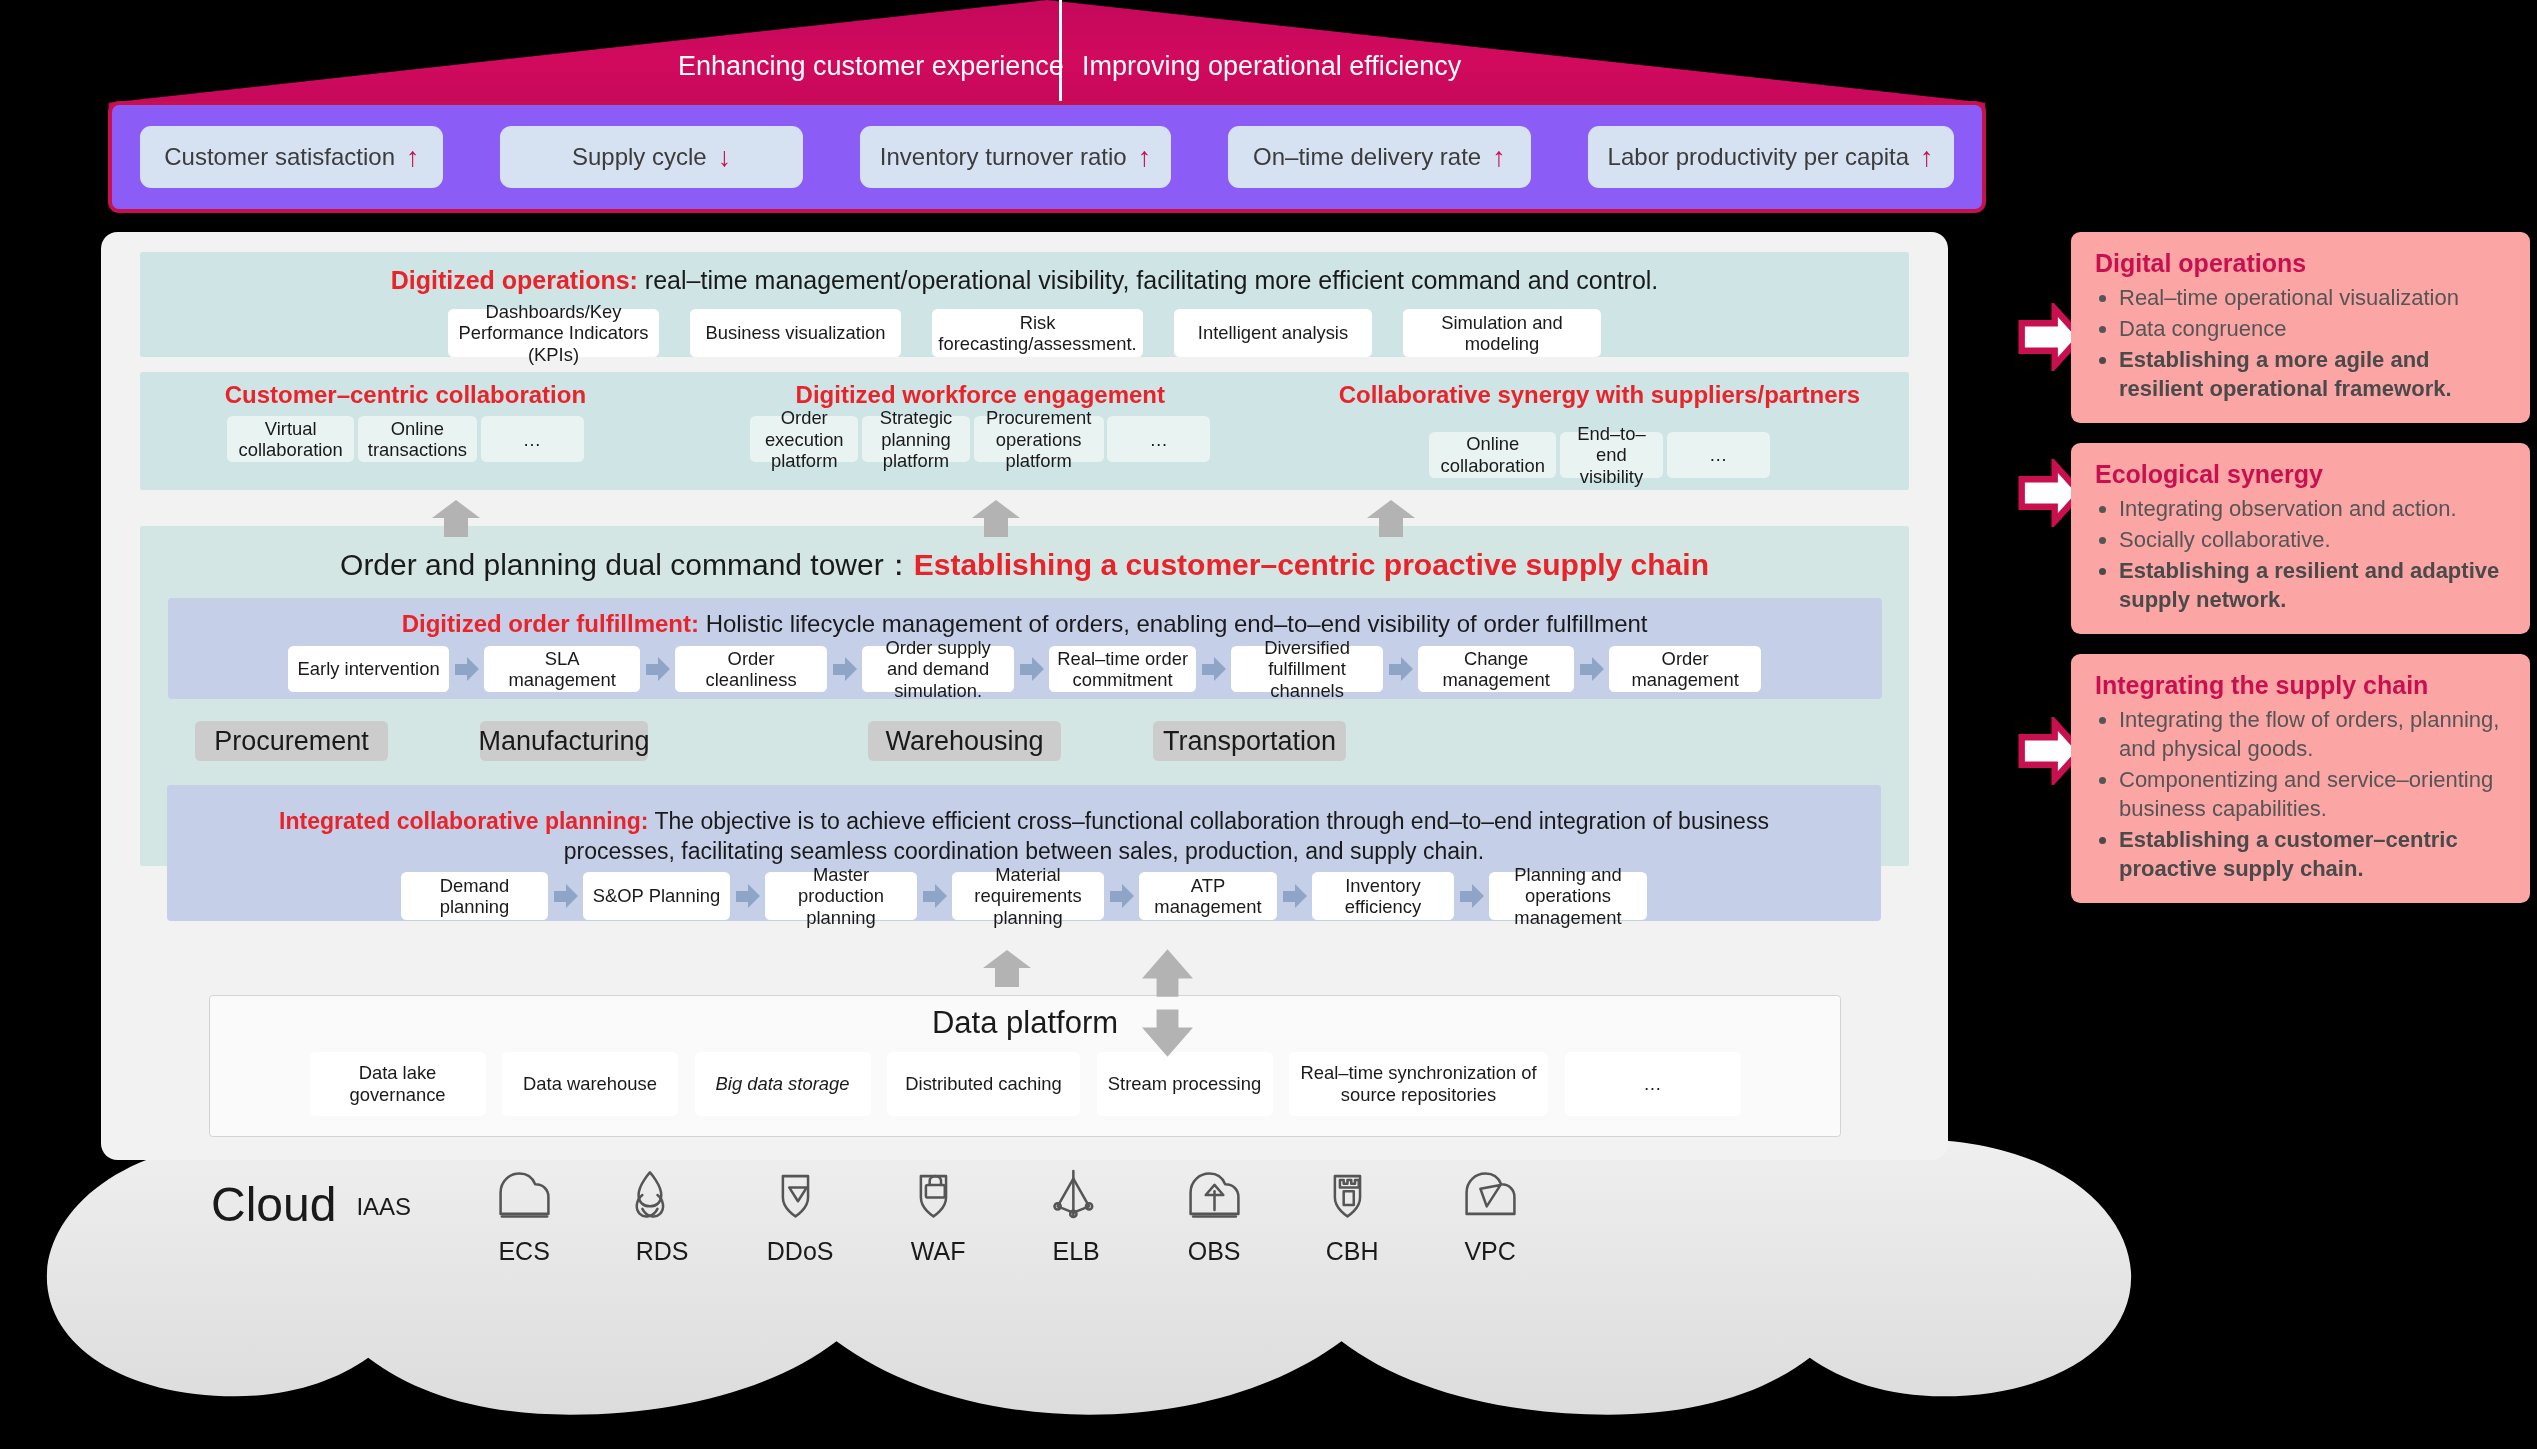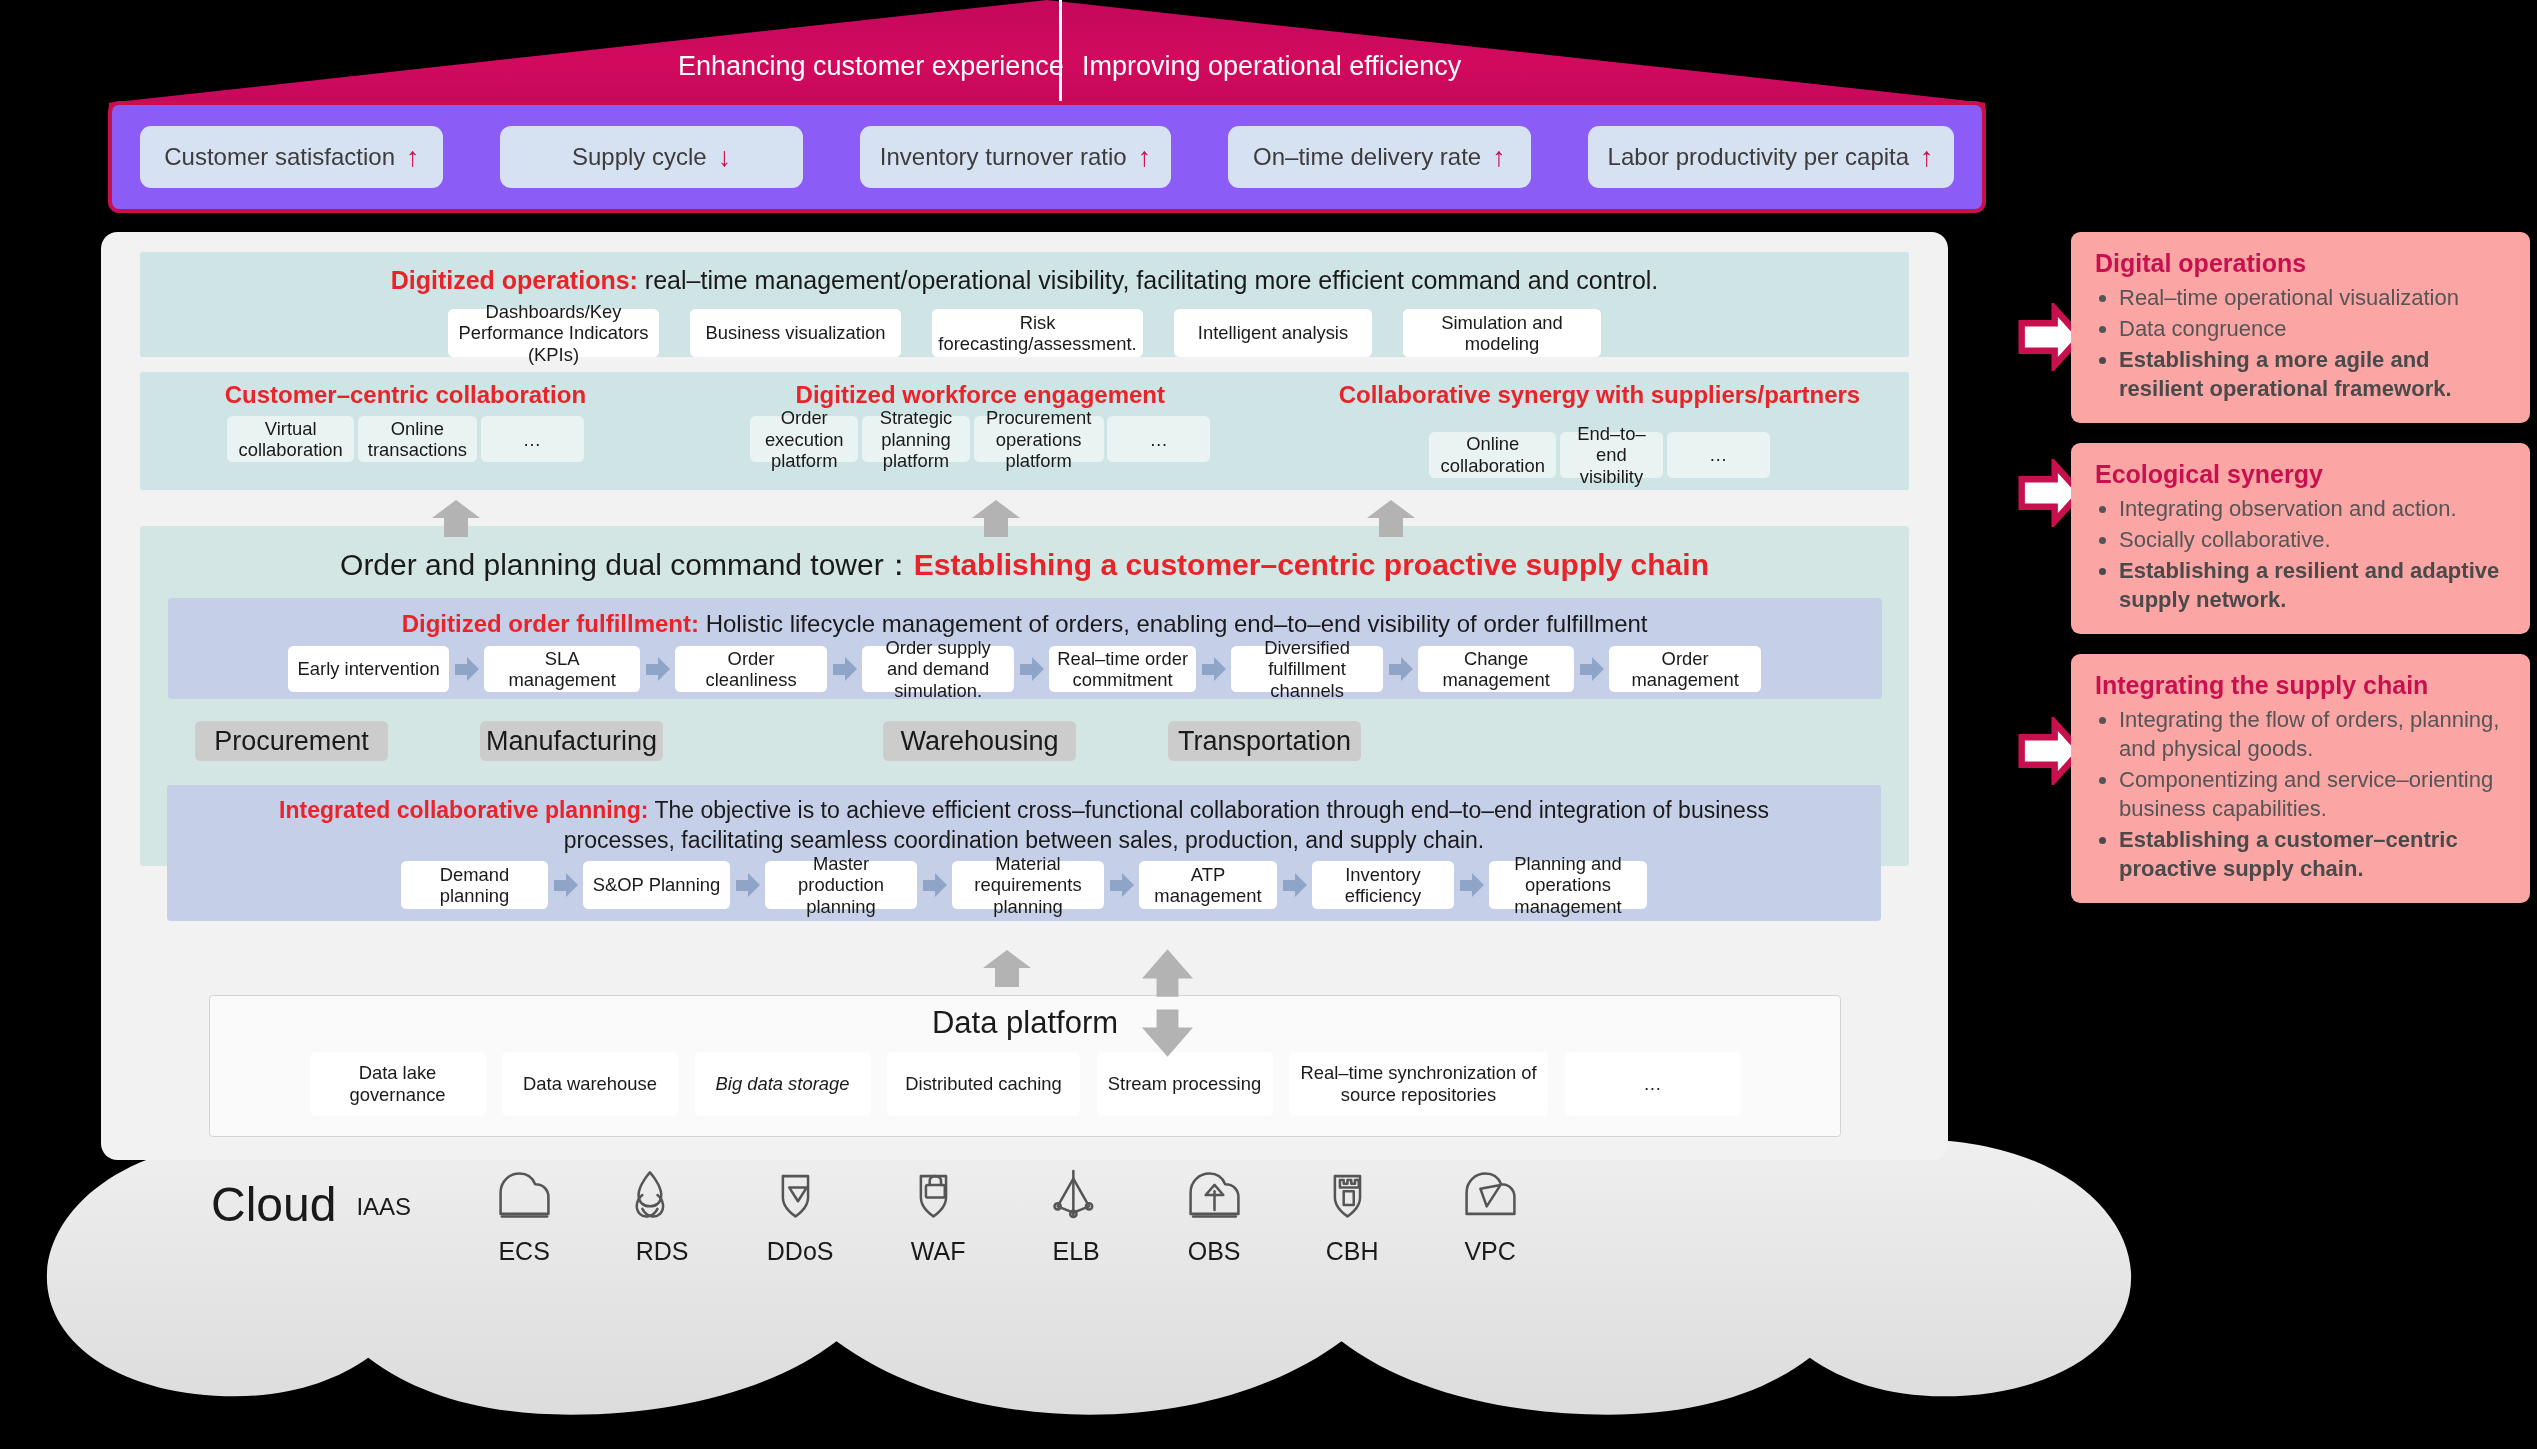--- a/index.html
+++ b/index.html
@@ -218,31 +218,31 @@
           <div class="chip" style="width: 152px; height: 46px;">Diversified fulfillment channels</div>
           <div class="seq-arrow"></div>
           <div class="chip" style="width: 156px; height: 46px;">Change management</div>
           <div class="seq-arrow"></div>
           <div class="chip" style="width: 152px; height: 46px;">Order management</div>
         </div>
     </div>
 
     <div id="func-row" style="position:absolute;left:55px;top:195px;width:1659px;display:flex;align-items:center;">
         <div class="func-chip" style="width: 193px; margin-right: 92px;">Procurement</div>
-        <div class="func-chip" style="width: 183px; margin-right: 0px;">Manufacturing</div>
+        <div class="func-chip" style="width: 168px; margin-right: 0px;">Manufacturing</div>
         <div style="width: 220px;"></div>
         <div class="func-chip" style="width: 193px; margin-right: 92px;">Warehousing</div>
         <div class="func-chip" style="width: 193px; margin-right: 92px;">Transportation</div>
       </div>
 
     <div class="sub-panel" style="left:27.6px;top:257px;width:1714px;height:0px;"></div>
   </div>
 
   <div class="sub-panel" style="left:66px;top:553px;width:1714px;height:136px;">
-    <div class="band-title" style="padding:11px 55px 0 55px;font-size:23px;line-height:1.3;">
+    <div class="band-title" style="padding:22px 55px 0 55px;font-size:23px;line-height:1.3;">
       <span class="hl">Integrated collaborative planning:</span><span class="hl-dark">  The objective is to achieve efficient cross–functional collaboration through end–to–end integration of business processes, facilitating seamless coordination between sales, production, and supply chain.</span>
     </div>
     <div class="chipset" id="cp-chips" style="margin-top:5.5px;">
         <div class="chip" style="width: 147px; height: 48px;">Demand planning</div>
         <div class="seq-arrow"></div>
         <div class="chip" style="width: 147px; height: 48px;">S&amp;OP Planning</div>
         <div class="seq-arrow"></div>
         <div class="chip" style="width: 152px; height: 48px;">Master production planning</div>
         <div class="seq-arrow"></div>
         <div class="chip" style="width: 152px; height: 48px;">Material requirements planning</div>

